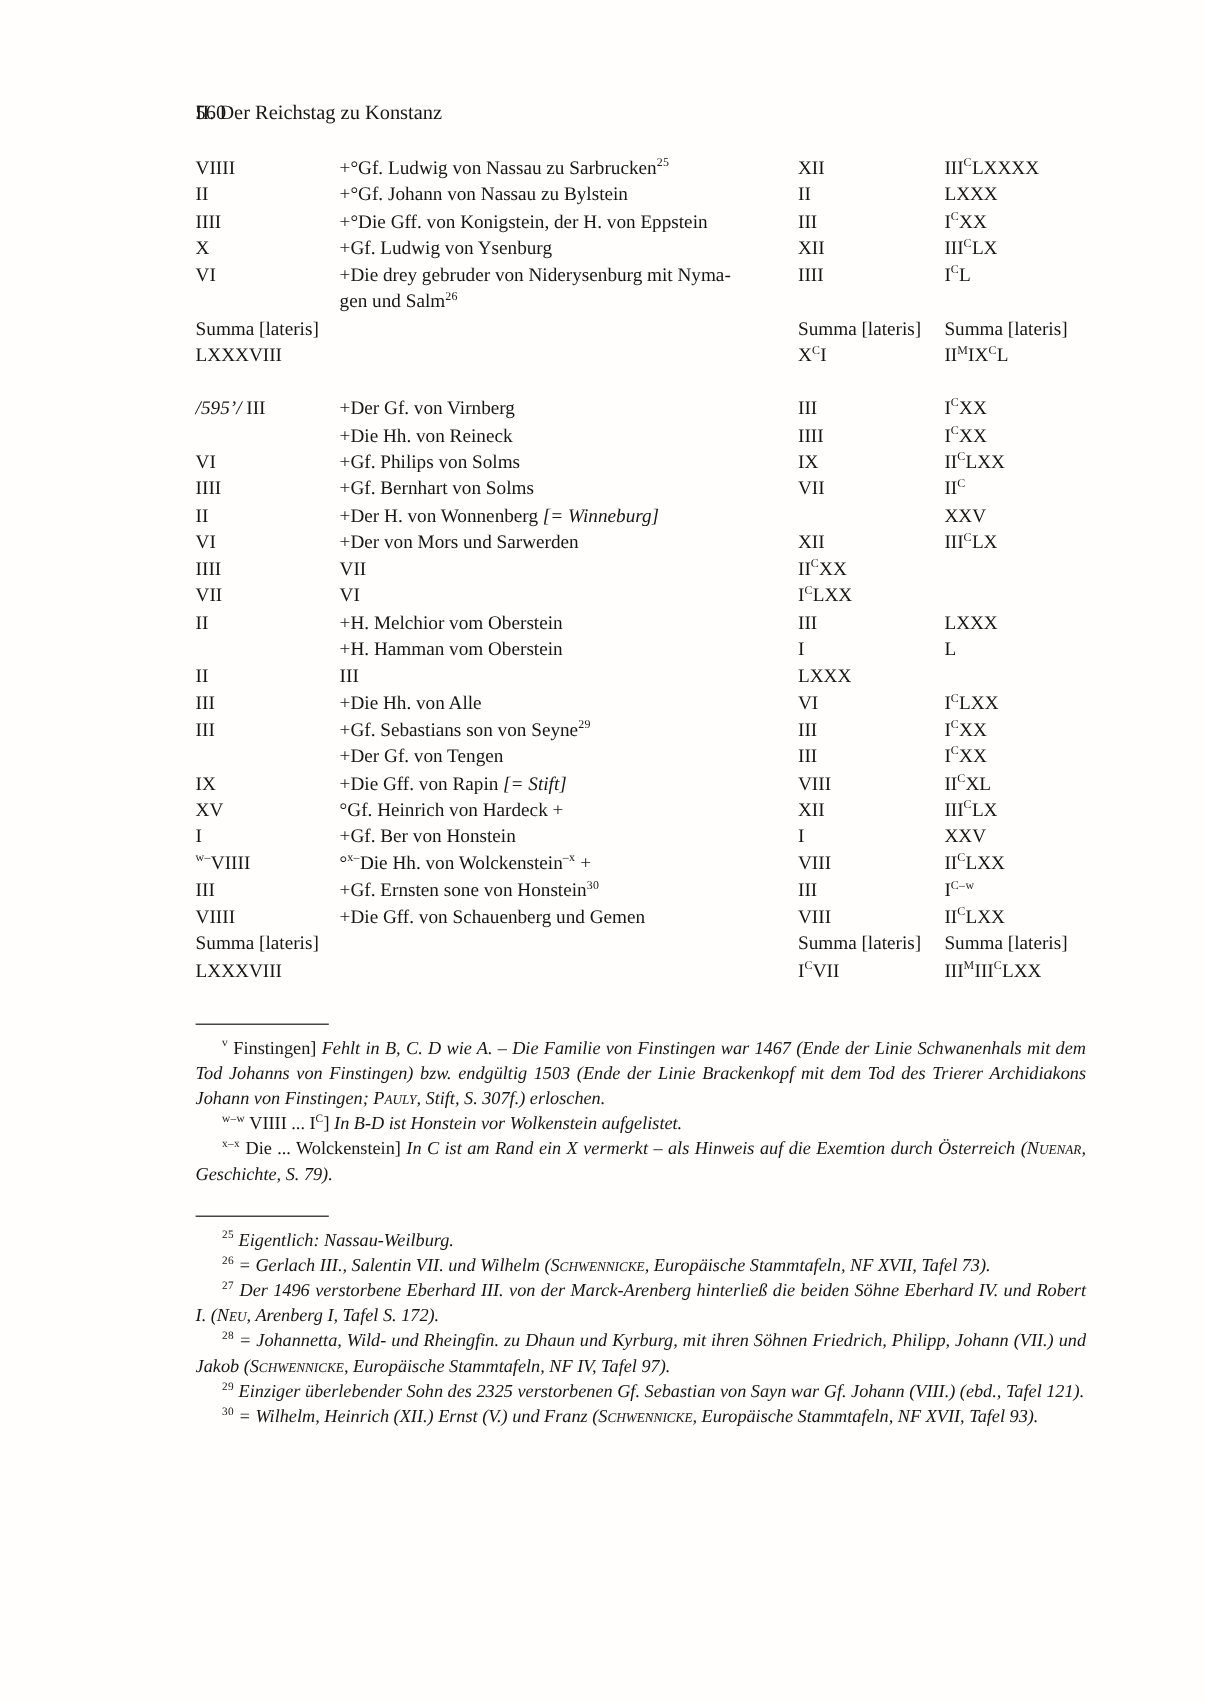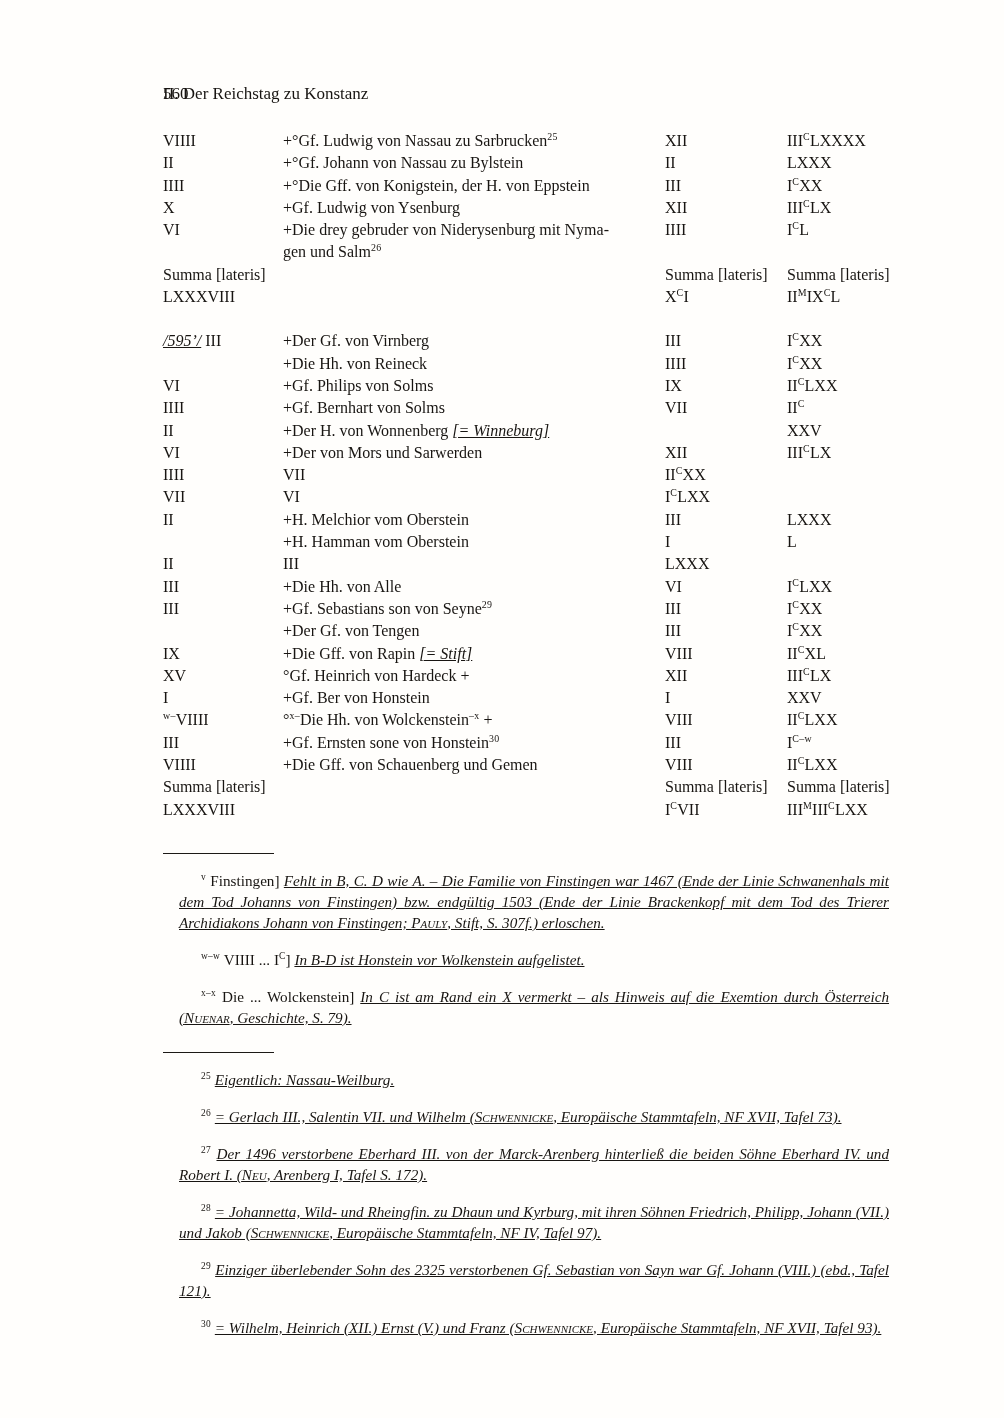--- a/index.html
+++ b/index.html
@@ -30,35 +30,35 @@
 
   .register { font-size: 16px; line-height: 22.3px; }
   .section { display: block; }
   .section + .section { margin-top: 22px; }
   .row {
     display: grid;
     grid-template-columns: 120px 382px 122px 118px;
   }
   .cell { white-space: normal; }
   sup { font-size: 0.62em; line-height: 0; vertical-align: super; letter-spacing: 0.3px; }
-  i { font-style: italic; text-decoration: underline; }
+  i { font-style: italic; }
   .sc { font-variant: small-caps; }
 
   .rule {
     border: none;
     border-top: 1.5px solid #1c1916;
     width: 111px;
     margin: 0;
   }
   .apparatus-rule { margin-top: 32px; margin-bottom: 9px; }
   .footnote-rule { margin-top: 24px; margin-bottom: 9px; }
 
   .notes { font-size: 15.2px; line-height: 21px; text-align: justify; }
   .notes p {
-    margin: 16px;
+    margin: 0;
     text-indent: 22px;
   }
 </style>
 </head>
 <body>
 
 <div class="page">
   <div class="content">
 
     <div class="header-row">

